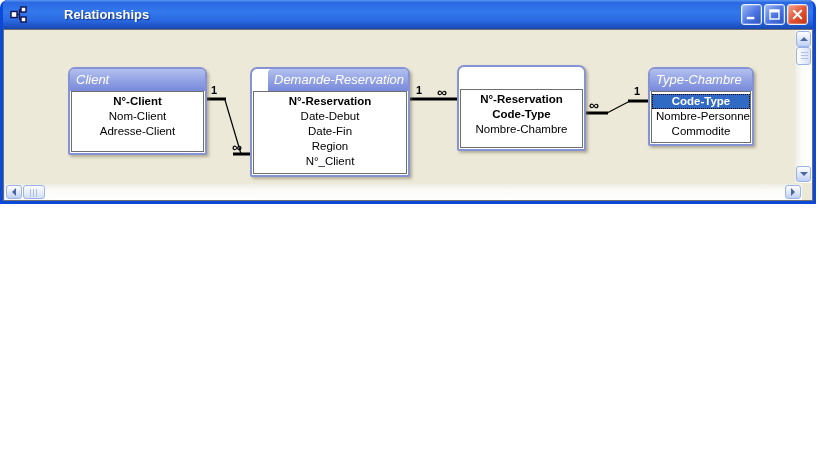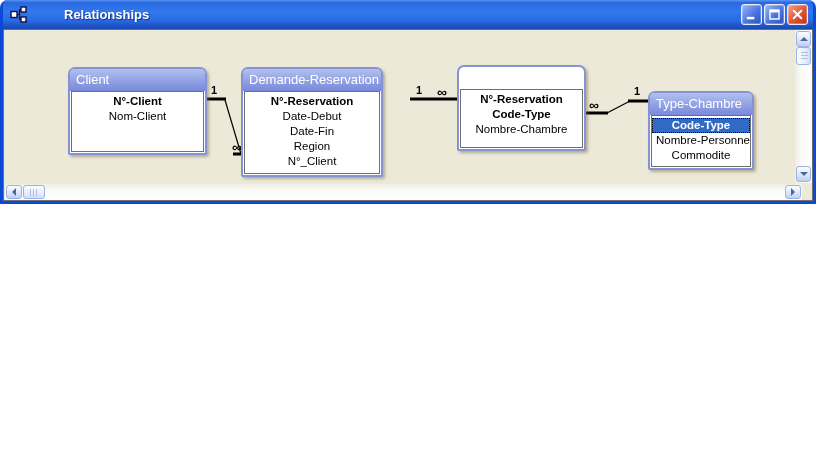--- a/index.html
+++ b/index.html
@@ -66,41 +66,41 @@
     border:2px solid #8593d6;
     border-radius:7px 7px 2px 2px;
     background:#fff;
     box-shadow:2px 2px 3px rgba(125,115,85,.5);
   }
   .thead {
     height:22px; line-height:21px; padding-left:6px;
     color:#fff; font-size:13px;
     background:linear-gradient(180deg,#b2c0ee 0%,#97a6e6 45%,#7889da 100%);
     border-radius:4px 4px 0 0;
-    white-space:nowrap; overflow:hidden;
+    white-space:nowrap; overflow:hidden;font-style:italic;
   }
   .tbody {
     position:absolute; left:1px; right:1px; top:22px; bottom:1px;
     background:#fff; border:1px solid #6f6f6f;
     padding:2px 0 0 0; overflow:hidden;
   }
   .frow {
     height:15px; line-height:15px; font-size:11.5px;
     padding:0 4px; white-space:nowrap; color:#000;text-align:center;
   }
   .frow.pk { font-weight:bold; }
   .frow.selected {
     background:#316ac5; color:#fff;
     border:1px dotted #000; line-height:13px; padding:0 3px;
   }
 
   #t-client       { left:64px;  top:37px; width:139px; height:88px;  }
-  #t-demande      { left:237px; top:37px; width:142px; height:110px; }
+  #t-demande      { left:246px; top:37px; width:160px; height:110px;padding-left:16px; }
   #t-constitution { left:453px; top:35px; width:129px; height:86px;  }
-  #t-type         { left:644px; top:37px; width:106px; height:79px;margin-top:24px;  }
+  #t-type         { left:644px; top:37px; width:106px; height:79px;  }
 
   
   .vscroll {
     position:absolute; top:0; right:0; width:17px; height:153px;
     background:linear-gradient(90deg,#eeede4 0%,#fbfbf8 40%,#ffffff 100%);
   }
   .hscroll {
     position:absolute; bottom:0; left:1px; height:16px; width:797px;
     background:linear-gradient(180deg,#eeede4 0%,#fbfbf8 40%,#ffffff 100%);
   }
@@ -193,20 +193,21 @@
     <span class="card-label" style="left:412px; top:55px;">1</span>
     <span class="card-label inf" style="left:433px; top:56px;">∞</span>
     <span class="card-label inf" style="left:585px; top:69px;">∞</span>
     <span class="card-label" style="left:630px; top:56px;">1</span>
 
     <div class="table" id="t-client">
       <div class="thead">Client</div>
       <div class="tbody">
         <div class="frow pk">N°-Client</div>
         <div class="frow">Nom-Client</div>
+        <div class="frow">Adresse-Client</div>
       </div>
     </div>
 
     <div class="table" id="t-demande">
       <div class="thead">Demande-Reservation</div>
       <div class="tbody">
         <div class="frow pk">N°-Reservation</div>
         <div class="frow">Date-Debut</div>
         <div class="frow">Date-Fin</div>
         <div class="frow">Region</div>

